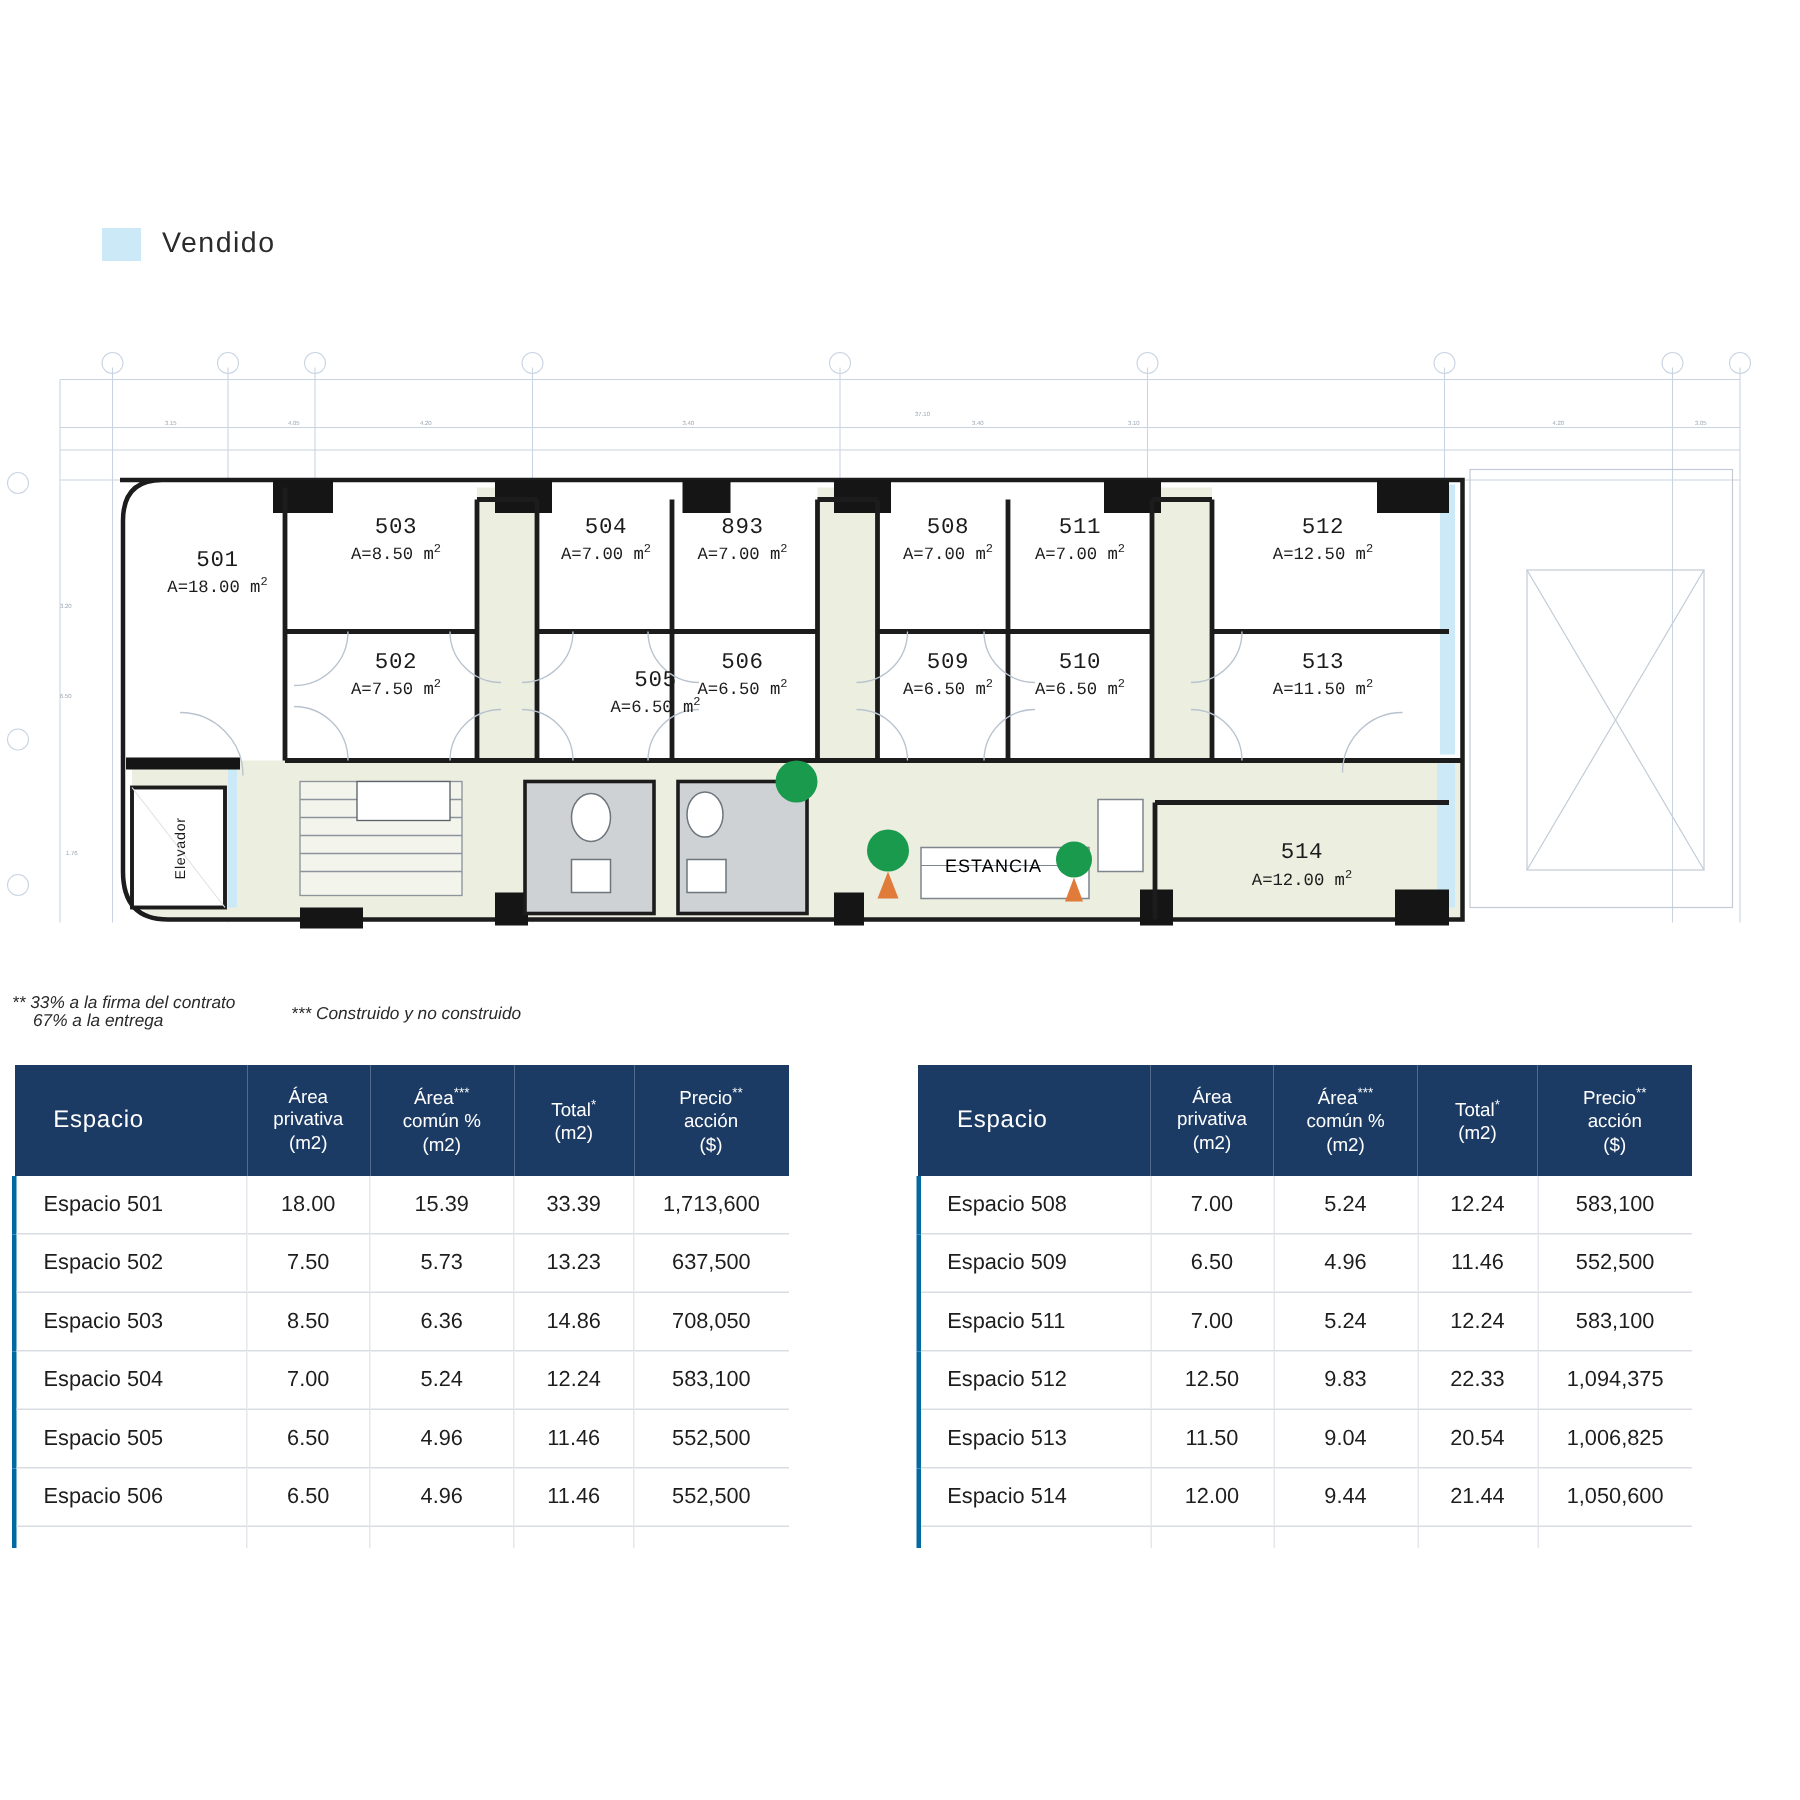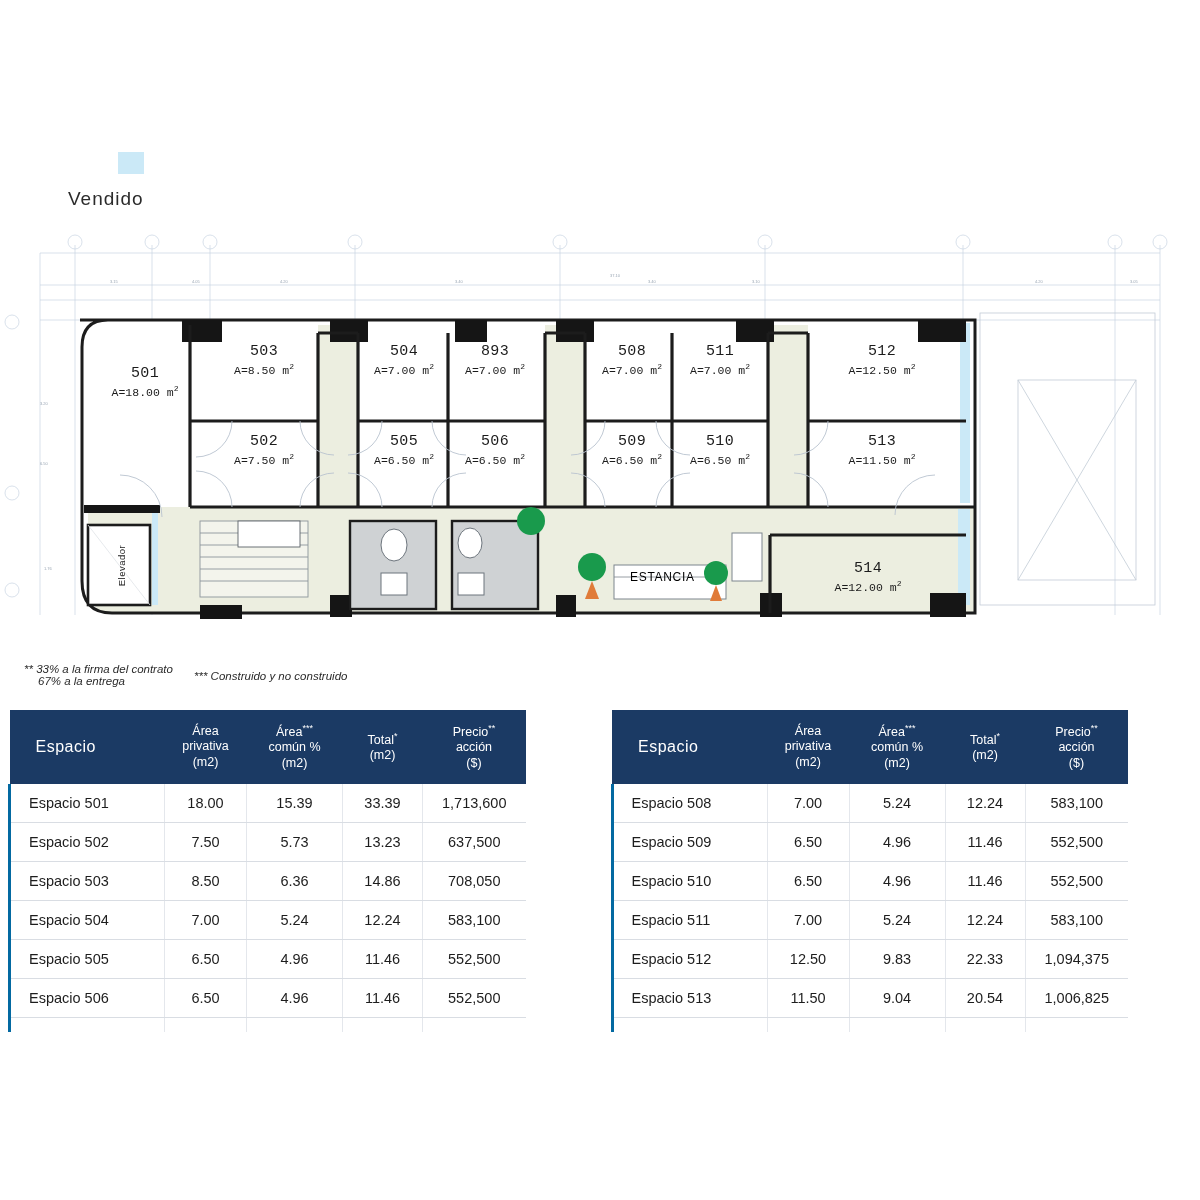--- a/index.html
+++ b/index.html
@@ -15,23 +15,22 @@
     color: #1b2a41;
     overflow: hidden;
   }
 
   
   .legend {
     position: absolute;
     left: 68px;
     top: 152px;
     display: flex;
-    align-items: flex-end;
+    align-items: center;
     gap: 14px;
-    flex-direction: column;
   }
   .legend-swatch {
     width: 26px;
     height: 22px;
     background: #cbe9f7;
   }
   .legend-label {
     font-size: 19px;
     letter-spacing: 1px;
     color: #2b2b2b;
@@ -82,21 +81,21 @@
   
   .footnotes {
     position: absolute;
     left: 8px;
     top: 663px;
     width: 700px;
     font-style: italic;
     font-size: 11.5px;
     color: #2a2a2a;
   }
-  .fn1 { position: absolute; left: 16px; top: 0; width: 200px; }
+  .fn1 { position: absolute; left: 0; top: 0; width: 200px; }
   .fn1 .l2 { display: block; margin-left: 14px; }
   .fn2 { position: absolute; left: 186px; top: 7px; }
 
   
   .tables {
     position: absolute;
     top: 710px;
     left: 0;
     width: 1200px;
     display: flex;
@@ -348,21 +347,21 @@
     <div class="area"><span>A=8.50 m</span><sup>2</sup></div>
   </div>
   <div class="unit" style="left:218px; top:208px; width:92px;">
     <div class="code">502</div>
     <div class="area"><span>A=7.50 m</span><sup>2</sup></div>
   </div>
   <div class="unit" style="left:358px; top:118px; width:92px;">
     <div class="code">504</div>
     <div class="area"><span>A=7.00 m</span><sup>2</sup></div>
   </div>
-  <div class="unit" style="left:358px; top:208px; width:92px;">
+  <div class="unit" style="left:358px; top:220px; width:92px;padding-left:33px;">
     <div class="code">505</div>
     <div class="area"><span>A=6.50 m</span><sup>2</sup></div>
   </div>
   <div class="unit" style="left:452px; top:118px; width:86px;">
     <div class="code">893</div>
     <div class="area"><span>A=7.00 m</span><sup>2</sup></div>
   </div>
   <div class="unit" style="left:452px; top:208px; width:86px;">
     <div class="code">506</div>
     <div class="area"><span>A=6.50 m</span><sup>2</sup></div>
@@ -536,46 +535,46 @@
         <td>583,100</td>
       </tr>
       <tr>
         <td class="space-cell">Espacio 509</td>
         <td>6.50</td>
         <td>4.96</td>
         <td>11.46</td>
         <td>552,500</td>
       </tr>
       <tr>
-        <td class="space-cell">Espacio 510</td>
-        <td>6.50</td>
-        <td>4.96</td>
-        <td>11.46</td>
-        <td>552,500</td>
-      </tr>
-      <tr>
         <td class="space-cell">Espacio 511</td>
         <td>7.00</td>
         <td>5.24</td>
         <td>12.24</td>
         <td>583,100</td>
       </tr>
       <tr>
         <td class="space-cell">Espacio 512</td>
         <td>12.50</td>
         <td>9.83</td>
         <td>22.33</td>
         <td>1,094,375</td>
       </tr>
       <tr>
         <td class="space-cell">Espacio 513</td>
         <td>11.50</td>
         <td>9.04</td>
         <td>20.54</td>
         <td>1,006,825</td>
+      </tr>
+      <tr>
+        <td class="space-cell">Espacio 514</td>
+        <td>12.00</td>
+        <td>9.44</td>
+        <td>21.44</td>
+        <td>1,050,600</td>
       </tr>
       <tr class="pad-row">
         <td class="space-cell"></td>
           <td></td>
         <td></td>
           <td></td>
           <td></td>
       </tr>
     </tbody>
   </table>

